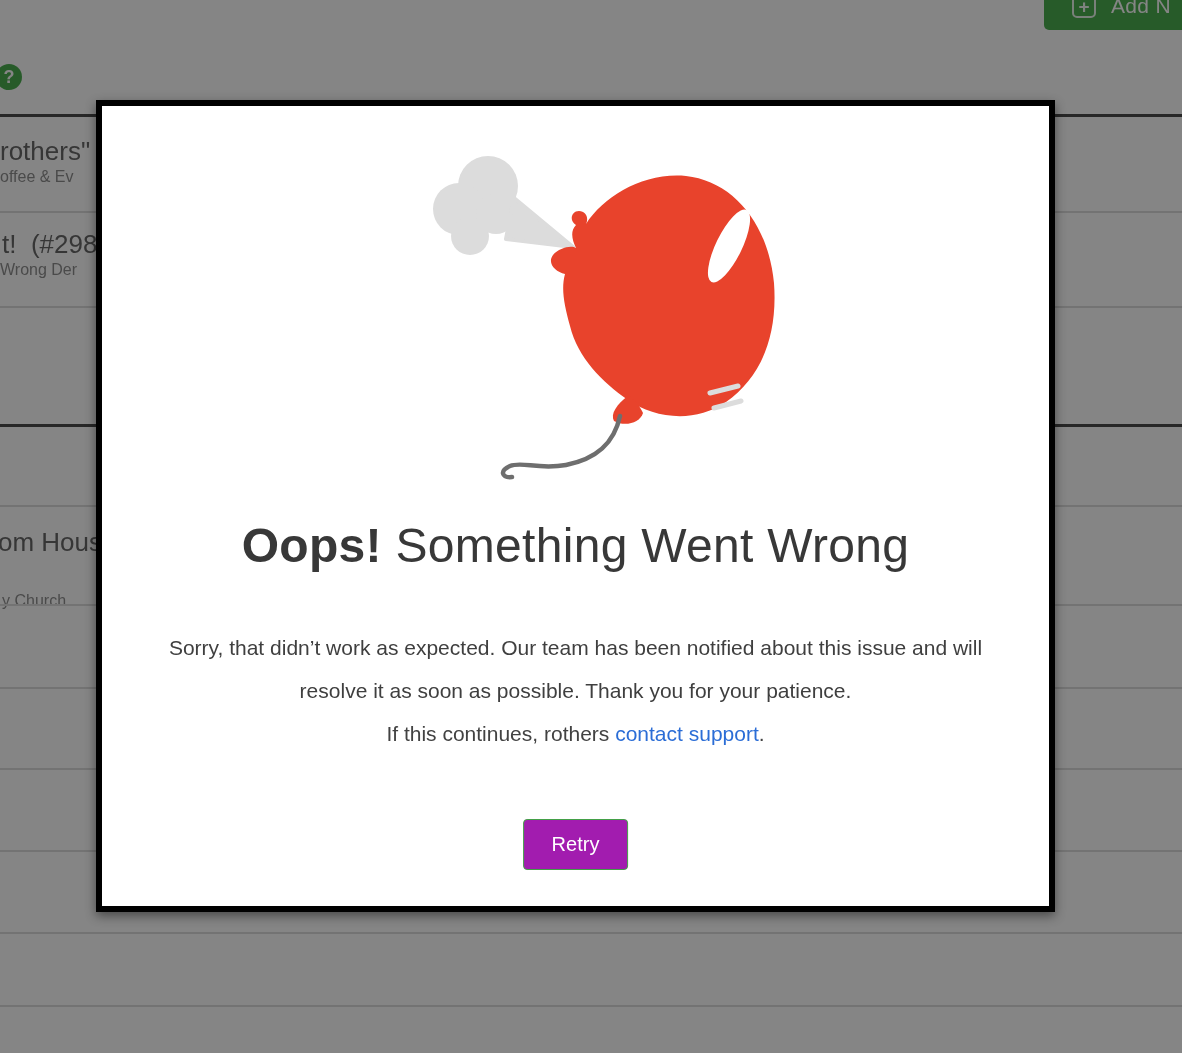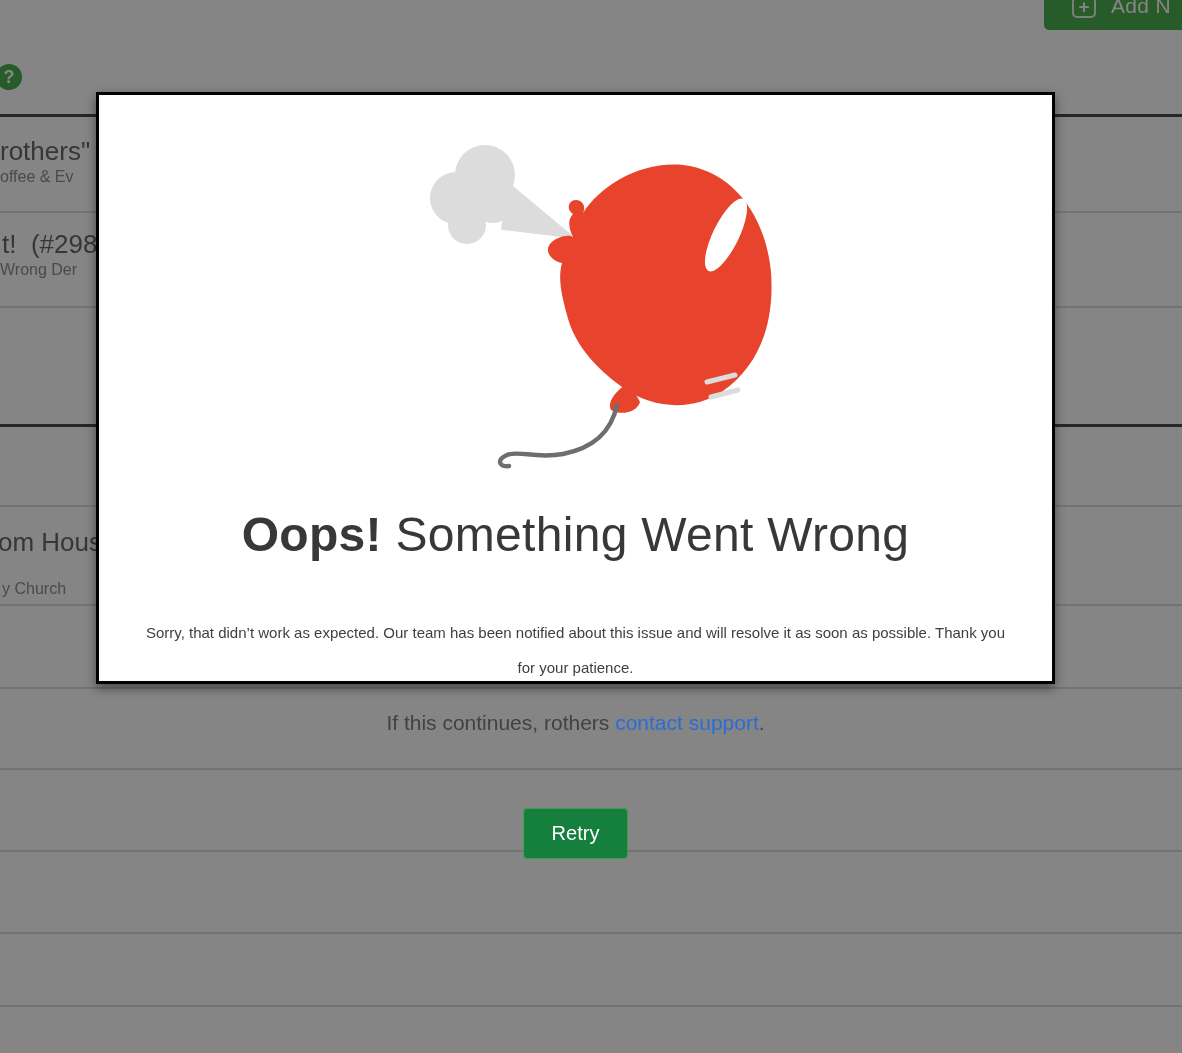--- a/index.html
+++ b/index.html
@@ -35,45 +35,45 @@
   .hline.dark { height:3px; background:#4b4b4b; }
   .hline.thin { height:2px; background:#dcdcdc; }
 
   .row-title { position:absolute; font-size:26px; color:#696969; white-space:pre; }
   .row-sub   { position:absolute; font-size:16px; color:#8f8f8f; white-space:pre; }
 
   
   .overlay { position:absolute; inset:0; background:rgba(0,0,0,0.48); z-index:5; }
 
   .modal {
-    position:absolute; left:96px; top:92px; width:959px; height:592px;
-    background:#fff; z-index:10; border:3px solid #000000;
+    position:absolute; left:96px; top:100px; width:959px; height:812px;
+    background:#fff; z-index:10; border:6px solid #000000;
     box-shadow:0 4px 10px rgba(0,0,0,0.45);
   }
   .illustration { position:absolute; left:324px; top:40px; }
 
   .modal-title {
     position:absolute; top:412px; left:0; width:100%; text-align:center;
     font-size:48px; color:#383838; font-weight:400; letter-spacing:.3px;
   }
   .modal-title b { font-weight:bold; }
 
   .modal-body {
     position:absolute; top:520px; left:45px; right:45px; text-align:center;
-    font-size:15px; line-height:35px; color:#3f3f3f;
+    font-size:21px; line-height:43px; color:#3f3f3f;
   }
   .modal-support {
     position:absolute; top:616px; left:45px; right:45px; text-align:center;
     font-size:21px; color:#424242;
   }
   .modal-support a { color:#2b6dd6; text-decoration:none; cursor:pointer;margin-top:33px; }
 
   .retry-btn {
     position:absolute; top:713px; left:50%; transform:translateX(-50%);
-    background:#15803d; border:1px solid #43a047; border-radius:4px;
+    background:#a21caf; border:1px solid #43a047; border-radius:4px;
     color:#fff; font-size:20px; padding:13px 28px; cursor:pointer;
     font-family:"Liberation Sans", sans-serif;
   }
 </style>
 </head>
 <body>
 
 <div class="page">
 
   <div class="add-btn">
@@ -91,21 +91,21 @@
   <div class="hline thin" style="top:211px"></div>
 
   <div class="row-title" style="left:2px; top:229px">t!  (#2983</div>
   <div class="row-sub" style="left:0;  top:261px">Wrong Der</div>
 
   <div class="hline thin" style="top:306px"></div>
   <div class="hline dark" style="top:424px"></div>
   <div class="hline thin" style="top:505px"></div>
 
   <div class="row-title" style="left:-2px; top:527px">om House</div>
-  <div class="row-sub" style="left:2px;  top:580px">y Church</div>
+  <div class="row-sub" style="left:2px;  top:592px">y Church</div>
 
   <div class="hline thin" style="top:604px"></div>
   <div class="hline thin" style="top:687px"></div>
   <div class="hline thin" style="top:768px"></div>
   <div class="hline thin" style="top:850px"></div>
   <div class="hline thin" style="top:932px"></div>
   <div class="hline thin" style="top:1005px"></div>
 </div>
 
 <div class="overlay"></div>

